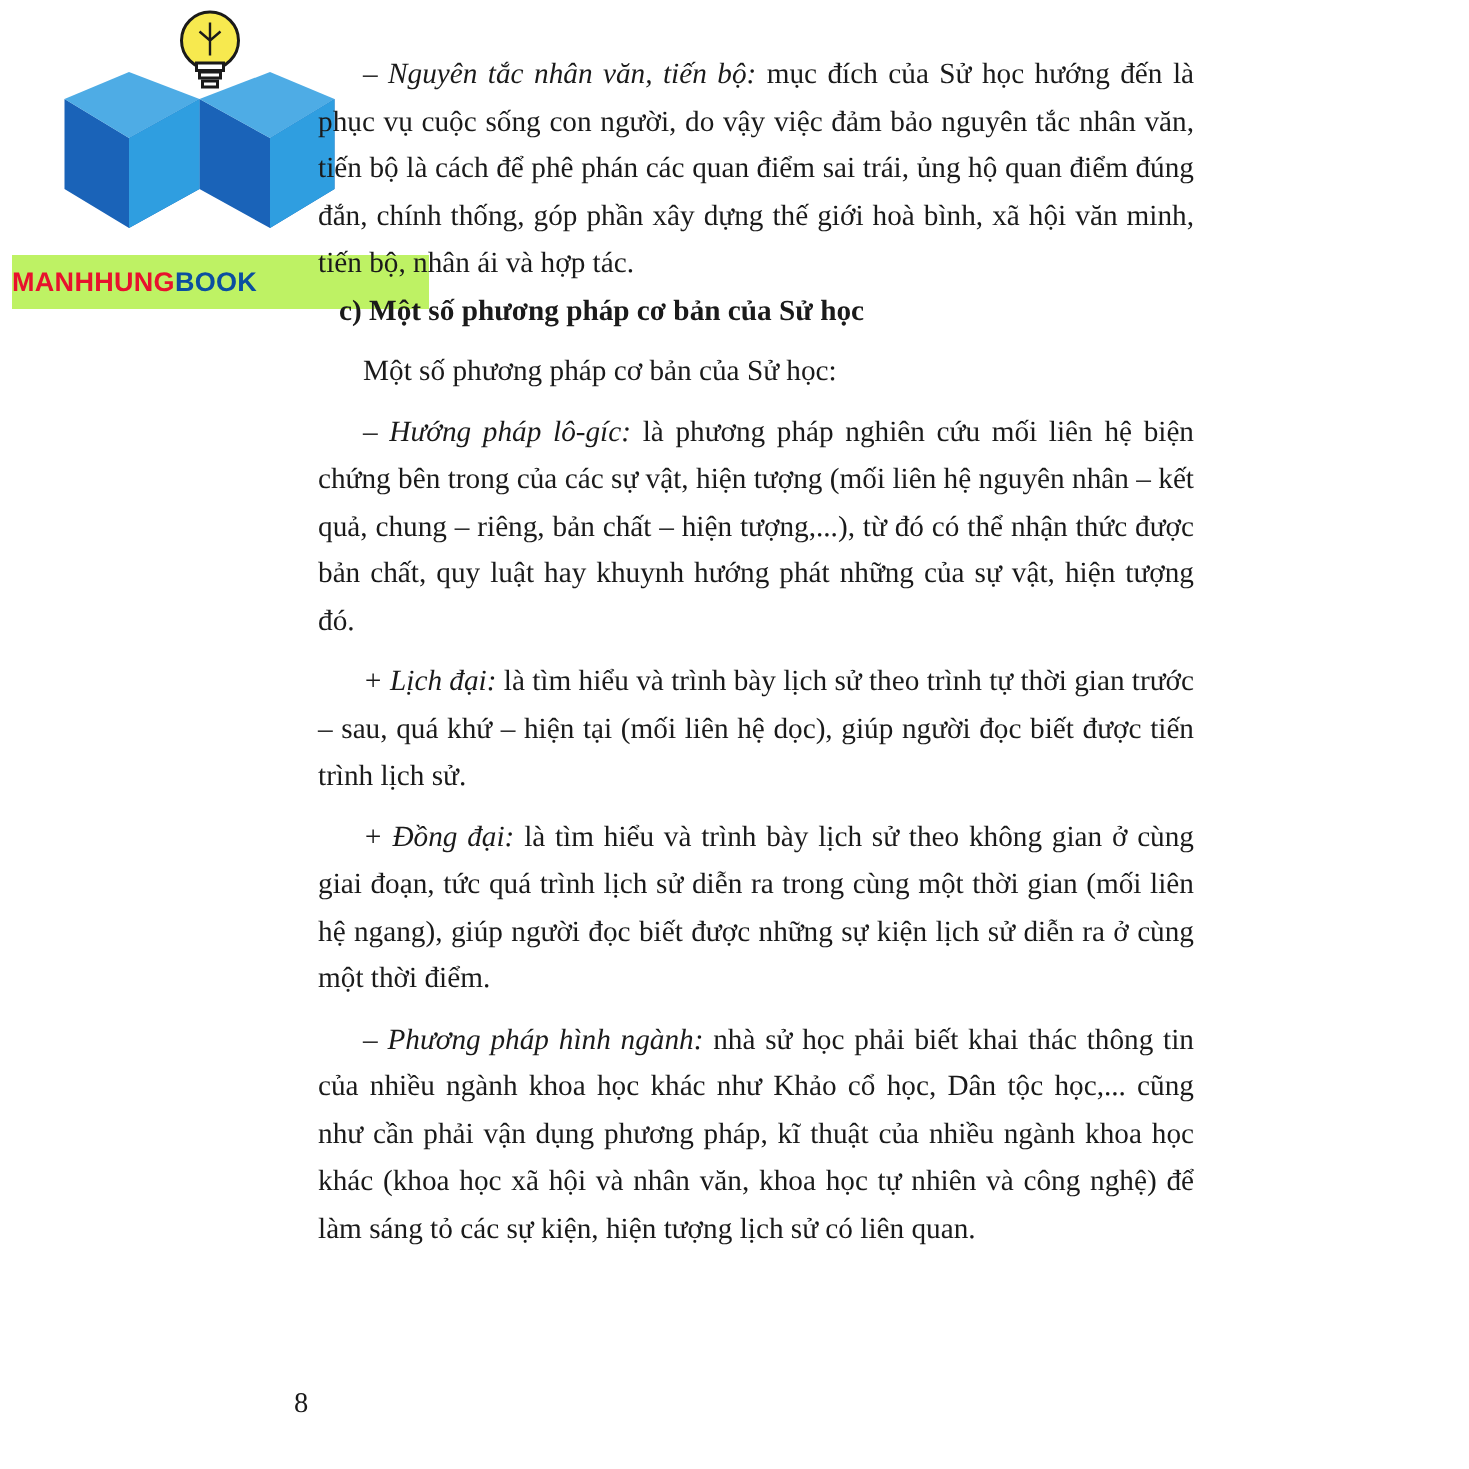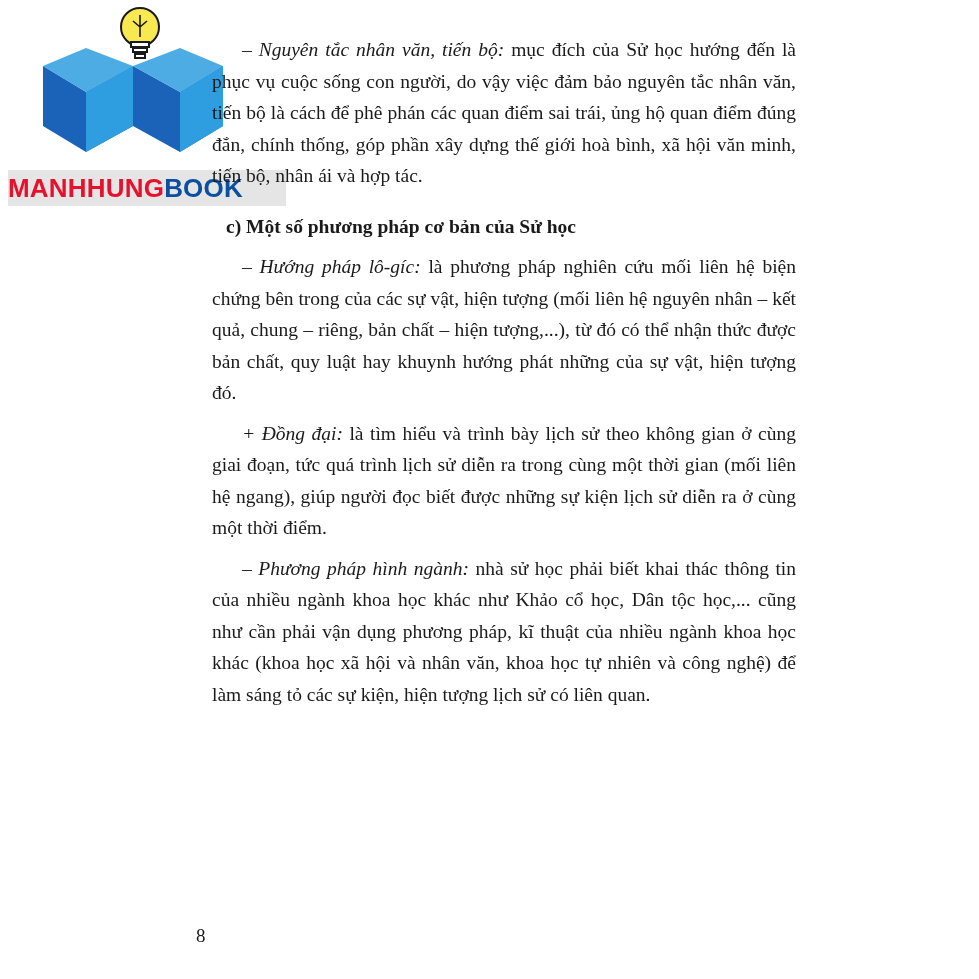--- a/index.html
+++ b/index.html
@@ -38,26 +38,26 @@
     top: 48px;
     width: 190px;
     height: 110px;
   }
   #watermark .brandbar {
     position: absolute;
     left: 0px;
     top: 170px;
     width: 278px;
     height: 36px;
-    background: #e5e5e5;
+    background: #bef264;
     display: flex;
     align-items: center;
     font-family: "Liberation Sans", sans-serif;
     font-weight: bold;
-    font-size: 26px;
+    font-size: 18px;
     letter-spacing: 0.2px;
   }
   #watermark .brandbar .b1 { color: #e8112d; }
   #watermark .brandbar .b2 { color: #0b4fa0; }
 
   
   #page {
     position: absolute;
     left: 196px;
     top: 34px;
@@ -74,21 +74,21 @@
   }
   .para.gap { margin-top: 9px; }
   .ital {
     font-style: italic;
   }
   .heading {
     font-size: 19.5px;
     line-height: 31.5px;
     font-weight: bold;
     text-indent: 30px;
-    margin: 19px 0 0 0;
+    margin: 0 0 0 0;
   }
   .subheading {
     font-size: 19.5px;
     line-height: 31.5px;
     font-weight: bold;
     text-indent: 30px;
     margin: 3px 0 0 0;
   }
   
   #page-number {
@@ -129,27 +129,31 @@
 
 <div id="page">
 
   <p class="para">
     <span class="ital">– Nguyên tắc nhân văn, tiến bộ:</span><span> mục đích của Sử học hướng đến là phục vụ cuộc sống con người, do vậy việc đảm bảo nguyên tắc nhân văn, tiến bộ là cách để phê phán các quan điểm sai trái, ủng hộ quan điểm đúng đắn, chính thống, góp phần xây dựng thế giới hoà bình, xã hội văn minh, tiến bộ, nhân ái và hợp tác.</span>
   </p>
 
   <p class="heading">c) Một số phương pháp cơ bản của Sử học</p>
 
 
+  <p class="para gap">Một số phương pháp cơ bản của Sử học:</p>
 
 
   <p class="para gap">
     <span class="ital">– Hướng pháp lô-gíc:</span><span> là phương pháp nghiên cứu mối liên hệ biện chứng bên trong của các sự vật, hiện tượng (mối liên hệ nguyên nhân – kết quả, chung – riêng, bản chất – hiện tượng,...), từ đó có thể nhận thức được bản chất, quy luật hay khuynh hướng phát những của sự vật, hiện tượng đó.</span>
   </p>
 
 
+  <p class="para gap">
+    <span class="ital">+ Lịch đại:</span><span> là tìm hiểu và trình bày lịch sử theo trình tự thời gian trước – sau, quá khứ – hiện tại (mối liên hệ dọc), giúp người đọc biết được tiến trình lịch sử.</span>
+  </p>
 
   <p class="para gap">
     <span class="ital">+ Đồng đại:</span><span> là tìm hiểu và trình bày lịch sử theo không gian ở cùng giai đoạn, tức quá trình lịch sử diễn ra trong cùng một thời gian (mối liên hệ ngang), giúp người đọc biết được những sự kiện lịch sử diễn ra ở cùng một thời điểm.</span>
   </p>
 
   <p class="para gap">
     <span class="ital">– Phương pháp hình ngành:</span><span> nhà sử học phải biết khai thác thông tin của nhiều ngành khoa học khác như Khảo cổ học, Dân tộc học,... cũng như cần phải vận dụng phương pháp, kĩ thuật của nhiều ngành khoa học khác (khoa học xã hội và nhân văn, khoa học tự nhiên và công nghệ) để làm sáng tỏ các sự kiện, hiện tượng lịch sử có liên quan.</span>
   </p>
 
 </div>

